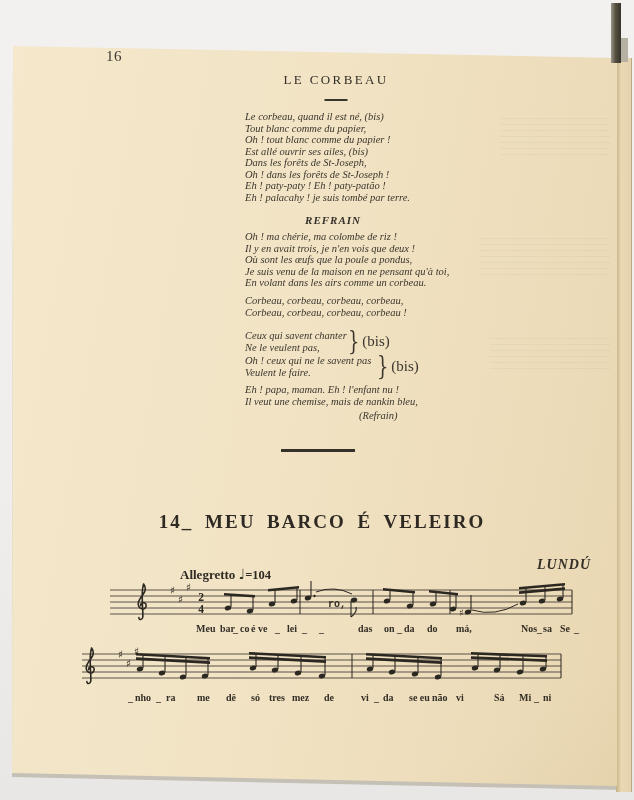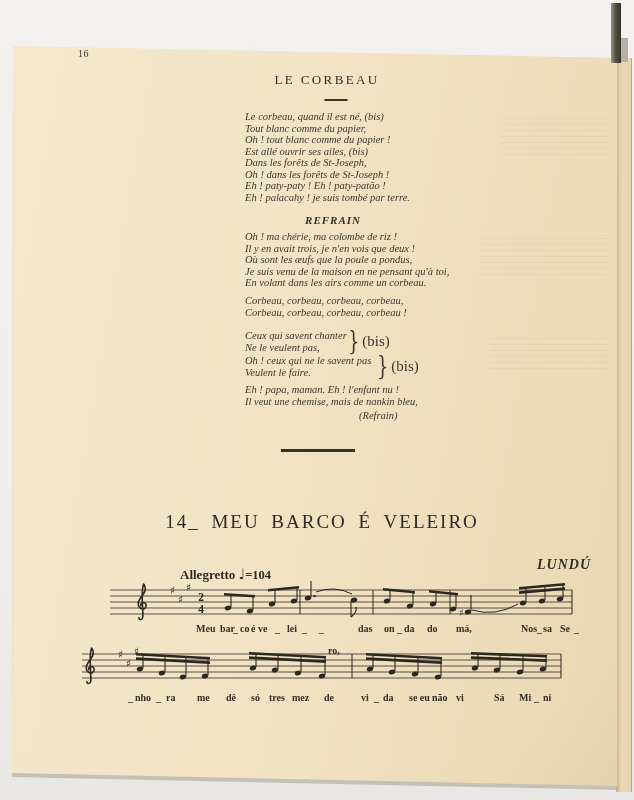--- a/index.html
+++ b/index.html
@@ -16,37 +16,37 @@
         clip-path:polygon(13px 46px,617px 58px,617px 786px,12px 773px);}
   .paper-vignette{position:absolute;inset:0;pointer-events:none;
         background:radial-gradient(130% 100% at 40% 40%,rgba(0,0,0,0) 60%,rgba(120,90,40,.10) 100%);
         clip-path:polygon(13px 46px,617px 58px,617px 786px,12px 773px);}
   .clip{position:absolute;left:611px;top:3px;width:10px;height:60px;
         background:linear-gradient(90deg,#9a958a,#55503f 45%,#36332c);}
   .clip2{position:absolute;left:621px;top:38px;width:7px;height:24px;background:#b7b1a4;}
   .content{position:absolute;inset:0;color:#3a352c;}
   .ghost{position:absolute;opacity:.07;pointer-events:none;
         background:repeating-linear-gradient(rgba(95,115,85,.9) 0 1px,transparent 1px 6px);}
-  .pagenum{position:absolute;left:78px;top:48px;font-size:10px;letter-spacing:.5px;color:#3e3931;}
-  .t1{position:absolute;left:327px;top:72px;transform:translateX(-50%);
+  .pagenum{position:absolute;left:106px;top:48px;font-size:15px;letter-spacing:.5px;color:#3e3931;}
+  .t1{position:absolute;left:336px;top:72px;transform:translateX(-50%);
         font-size:13px;letter-spacing:2.4px;color:#322e27;white-space:nowrap;}
   .rule-s{position:absolute;left:336px;top:99px;width:23px;height:2px;background:#3a362c;transform:translateX(-50%);}
   .stanza{position:absolute;left:245px;font-style:italic;font-size:10.5px;line-height:11.5px;
         white-space:nowrap;color:#3b362d;}
   .refrainlab{position:absolute;left:333px;top:214px;transform:translateX(-50%);
         font-style:italic;font-weight:700;font-size:11px;letter-spacing:1px;color:#35302a;}
   .bgroup{position:absolute;left:245px;display:flex;align-items:center;}
   .bl{font-style:italic;font-size:10.5px;line-height:11.5px;white-space:nowrap;color:#3b362d;}
   .brace{font-family:"DejaVu Serif",serif;font-size:24px;color:#3b362d;
         transform:scaleX(.75) scaleY(1.05);line-height:0;}
   .bis{font-size:15px;margin-left:1px;color:#3b362d;}
   .refref{position:absolute;left:359px;top:410px;font-style:italic;font-size:10.5px;color:#3b362d;}
   .rule-t{position:absolute;left:281px;top:449px;width:74px;height:3px;background:#35312a;}
   .t2{position:absolute;left:322px;top:511px;transform:translateX(-50%);
-        font-size:19px;letter-spacing:2px;word-spacing:5px;color:#2e2a23;white-space:nowrap;}
+        font-size:19px;letter-spacing:2px;word-spacing:5px;color:#2e2a23;white-space:nowrap;font-weight:bold;}
   .lundu{position:absolute;left:537px;top:557px;font-style:italic;font-weight:700;
         font-size:14px;letter-spacing:1px;color:#332f28;}
   .tempo{position:absolute;left:180px;top:566px;font-size:13px;font-weight:700;color:#2f2b24;white-space:nowrap;}
   .tempo .nq{font-family:"DejaVu Sans",sans-serif;font-weight:400;font-size:14px;}
   .tempo .tv{font-size:12.5px;}
   #music-svg{position:absolute;left:0;top:0;}
   .lyr{position:absolute;font-size:10px;font-weight:700;color:#332e26;white-space:nowrap;
         font-family:"Liberation Serif","DejaVu Serif",serif;}
 </style>
 </head>
@@ -235,21 +235,21 @@
         <span class="lyr" style="left: 196px; top: 623px;">Meu</span>
         <span class="lyr" style="left: 220px; top: 623px;">bar</span>
         <span class="lyr" style="left: 233px; top: 623px;">_</span>
         <span class="lyr" style="left: 240px; top: 623px;">co</span>
         <span class="lyr" style="left: 251px; top: 623px;">é</span>
         <span class="lyr" style="left: 258px; top: 623px;">ve</span>
         <span class="lyr" style="left: 275px; top: 623px;">_</span>
         <span class="lyr" style="left: 287px; top: 623px;">lei</span>
         <span class="lyr" style="left: 302px; top: 623px;">_</span>
         <span class="lyr" style="left: 319px; top: 623px;">_</span>
-        <span class="lyr" style="left: 328px; top: 645px;">ro,</span>
+        <span class="lyr" style="left: 328px; top: 599px; font-family: Liberation Mono, monospace;">ro,</span>
         <span class="lyr" style="left: 358px; top: 623px;">das</span>
         <span class="lyr" style="left: 384px; top: 623px;">on</span>
         <span class="lyr" style="left: 397px; top: 623px;">_</span>
         <span class="lyr" style="left: 404px; top: 623px;">da</span>
         <span class="lyr" style="left: 427px; top: 623px;">do</span>
         <span class="lyr" style="left: 456px; top: 623px;">má,</span>
         <span class="lyr" style="left: 521px; top: 623px;">Nos</span>
         <span class="lyr" style="left: 537px; top: 623px;">_</span>
         <span class="lyr" style="left: 543px; top: 623px;">sa</span>
         <span class="lyr" style="left: 560px; top: 623px;">Se</span>

